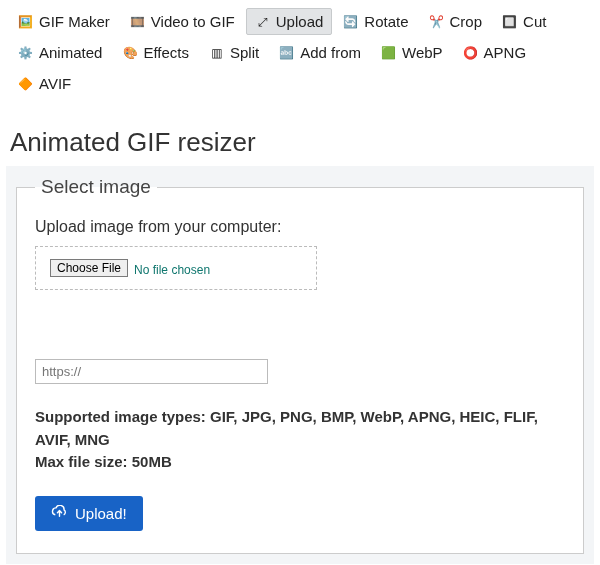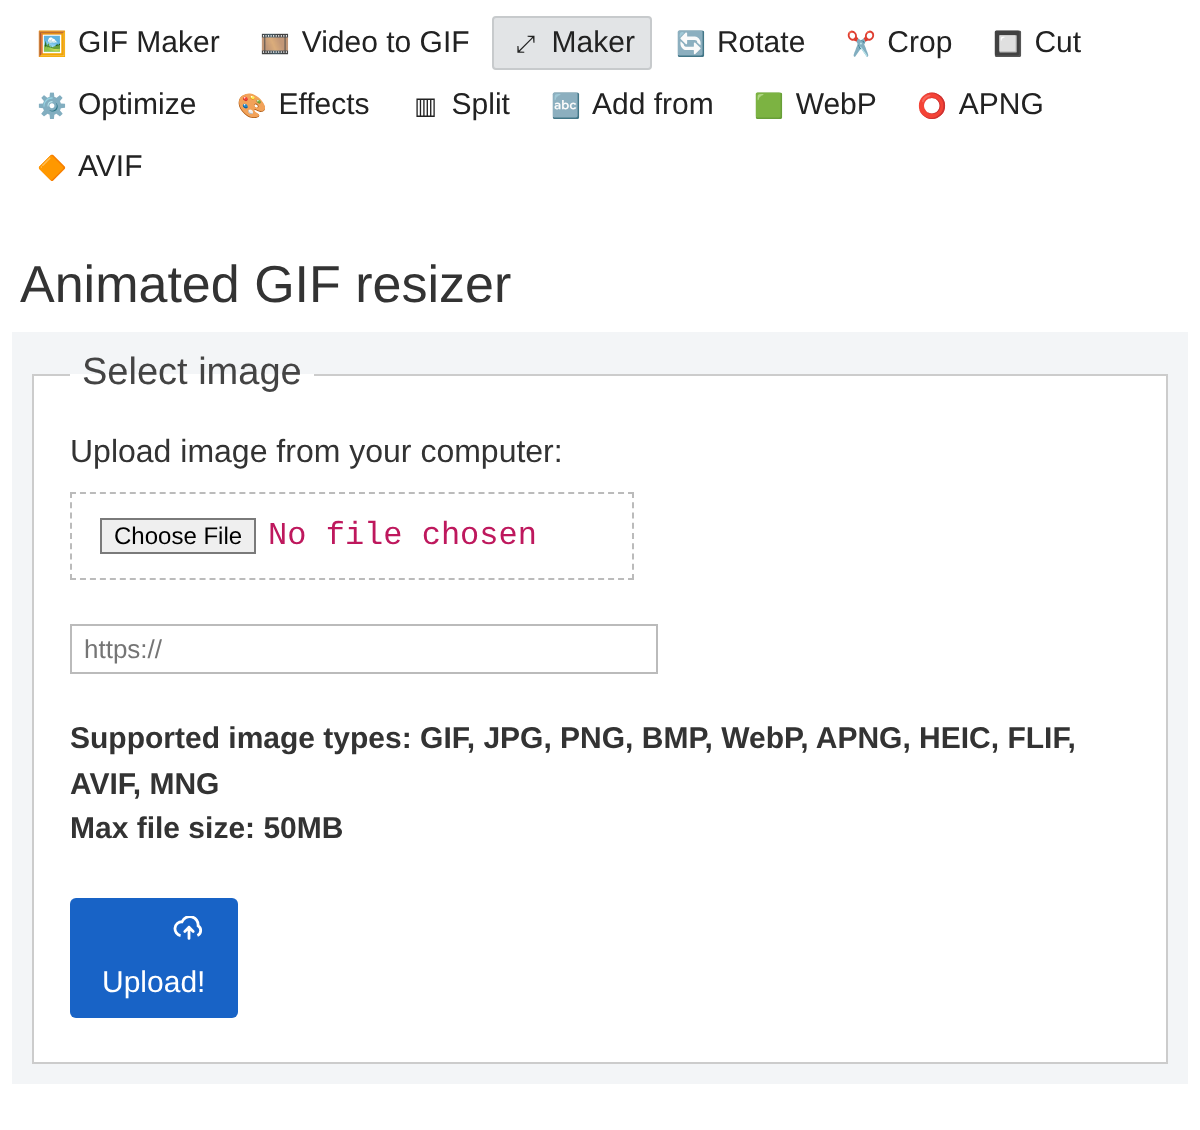--- a/index.html
+++ b/index.html
@@ -80,86 +80,86 @@
   }
   .choose-file-btn {
     font-size: 12px;
     background: #efefef;
     border: 1px solid #7a7a7a;
     padding: 1px 6px;
     cursor: pointer;
     font-family: Arial, sans-serif;
   }
   .file-status {
-    font-size: 16px;
-    color: #be185d;
-    font-family: Liberation Mono, monospace;
+    font-size: 12px;
+    color: #0f766e;
+    font-family: Liberation Sans, sans-serif;
   }
   .url-input {
-    width: 294px;
+    width: 233px;
     border: 1px solid #bbb;
     padding: 4px 6px;
     font-size: 13px;
     color: #be185d;
     font-family: Arial, sans-serif;
     margin-bottom: 22px;
+    margin-top: 47px;
   }
   .info {
     font-size: 15px;
     color: #333;
     line-height: 1.5;
     margin-bottom: 22px;
     font-weight: bold;
   }
   .upload-btn {
     background: #1863c6;
     color: #fff;
     border: none;
     padding: 9px 16px;
     font-size: 15px;
     border-radius: 3px;
     display: inline-flex;
-    align-items: flex-end;
+    align-items: center;
     gap: 7px;
     cursor: pointer;
-    flex-direction: column;
   }
   .upload-btn svg { width: 17px; height: 14px; }
 </style>
 </head>
 <body>
 
 <div class="nav" id="nav">
     <div class="nav-item">
       <span class="icon">🖼️</span>
       <span>GIF Maker</span>
     </div>
     <div class="nav-item">
       <span class="icon">🎞️</span>
       <span>Video to GIF</span>
     </div>
     <div class="nav-item active">
       <span class="icon">⤢</span>
-      <span>Maker</span>
+      <span>Upload</span>
     </div>
     <div class="nav-item">
       <span class="icon">🔄</span>
       <span>Rotate</span>
     </div>
     <div class="nav-item">
       <span class="icon">✂️</span>
       <span>Crop</span>
     </div>
     <div class="nav-item">
       <span class="icon">🔲</span>
       <span>Cut</span>
     </div>
     <div class="nav-item">
       <span class="icon">⚙️</span>
-      <span>Optimize</span>
+      <span>Animated</span>
     </div>
     <div class="nav-item">
       <span class="icon">🎨</span>
       <span>Effects</span>
     </div>
     <div class="nav-item">
       <span class="icon">▥</span>
       <span>Split</span>
     </div>
     <div class="nav-item">

